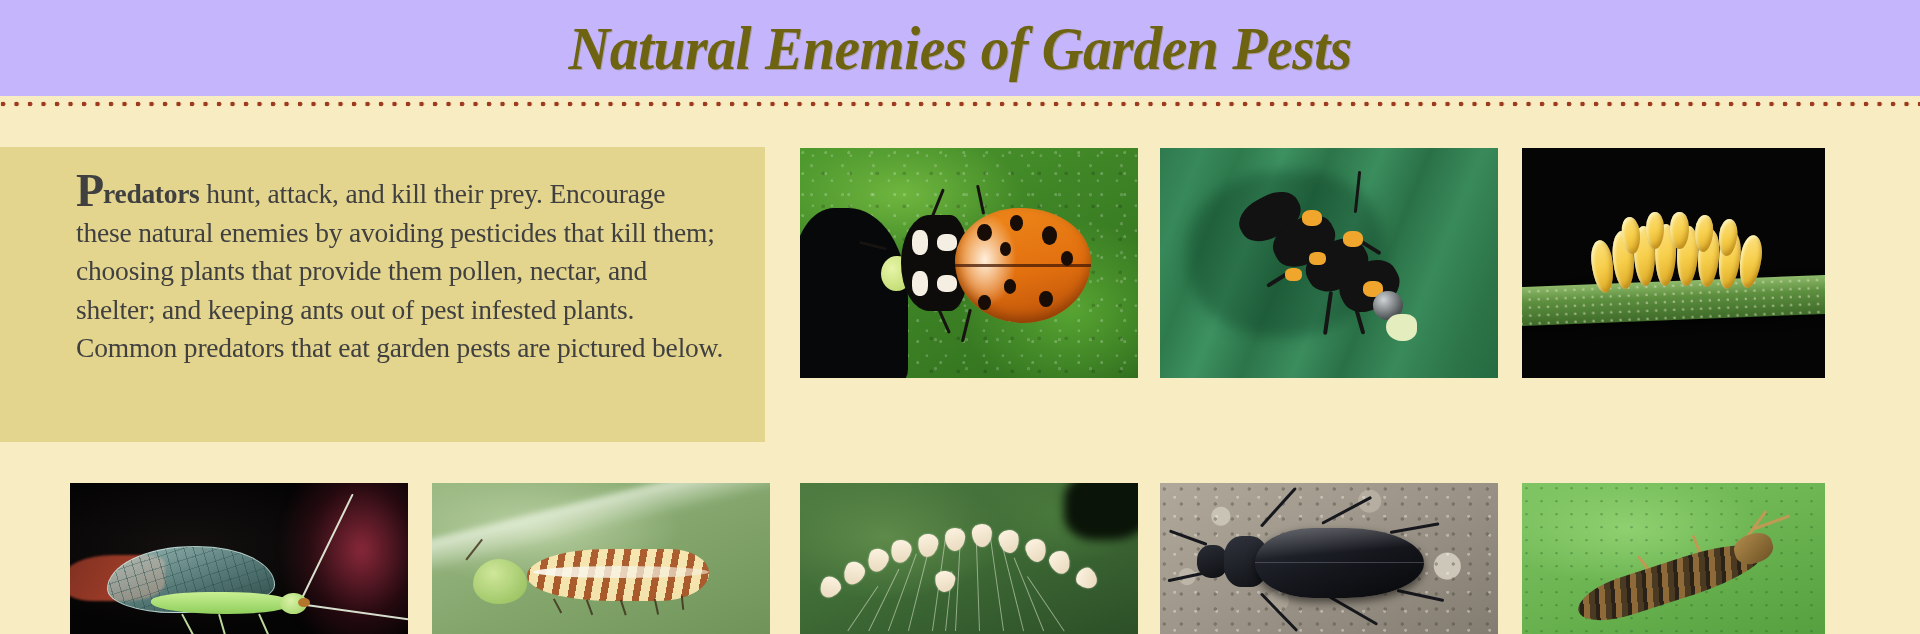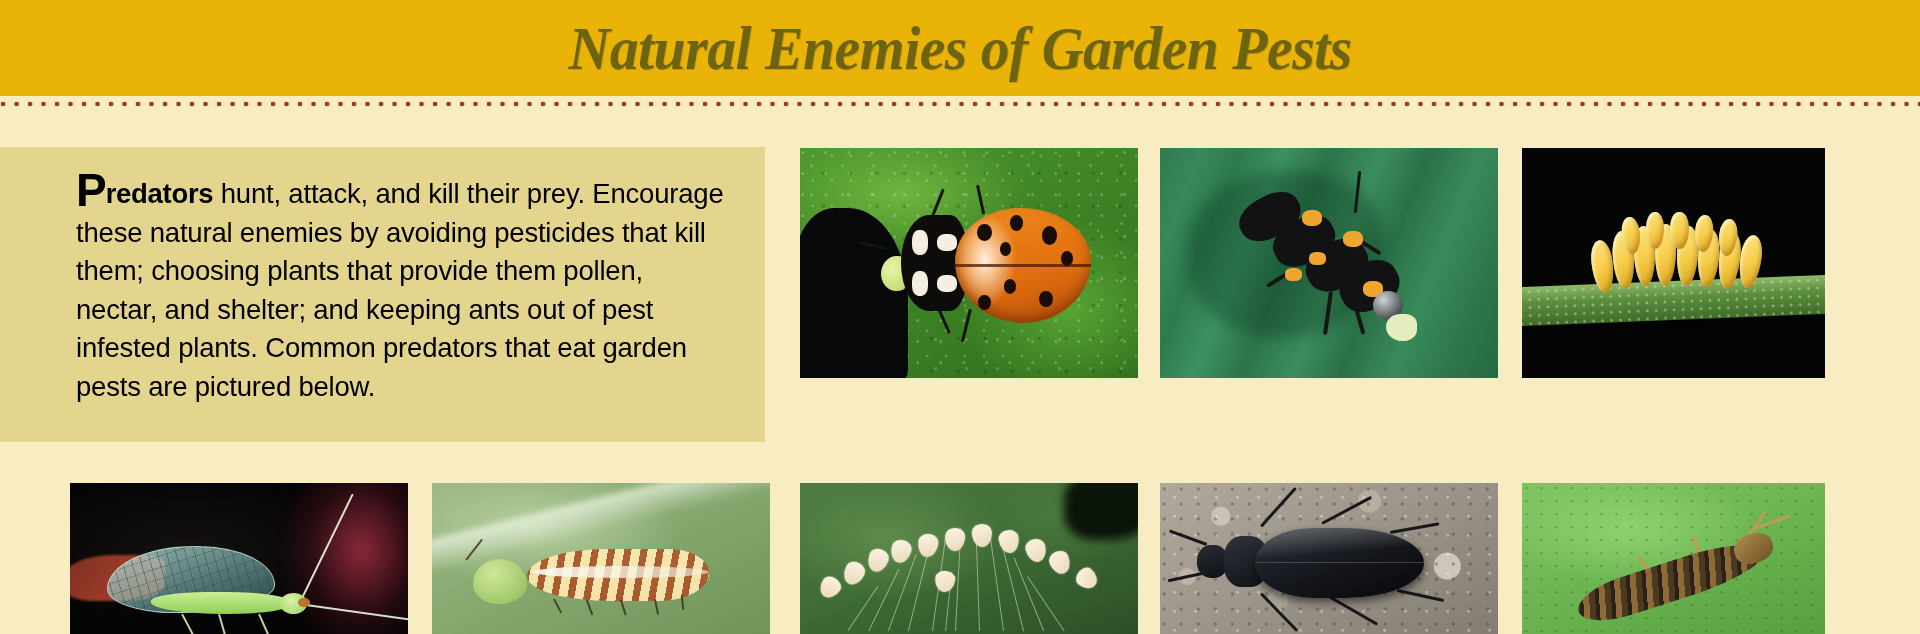--- a/index.html
+++ b/index.html
@@ -8,21 +8,21 @@
     width:1920px;height:634px;overflow:hidden;
     background:#f8ecc2;
     font-family:"Liberation Sans", sans-serif;
     position:relative;
   }
 
   
   .header{
     height:96px;
     display:flex;align-items:center;justify-content:center;
-    background:#eab308;
+    background:#c4b5fd;
   }
   .page-title{
     font-family:"Liberation Serif", serif;
     font-style:italic;font-weight:bold;
     font-size:62px;
     letter-spacing:-0.5px;
     color:#6d6310;
     transform:scaleX(0.93);
     white-space:nowrap;
     text-shadow:1px 1px 0 rgba(120,108,20,.35);
@@ -38,24 +38,24 @@
   .sheet{position:absolute;top:110px;left:0;width:1920px;height:524px;}
 
   
   .predators-panel{
     position:absolute;left:0;top:37px;width:765px;height:295px;
     background:#e3d48e;
     box-sizing:border-box;
     padding:28px 40px 0 76px;
   }
   .predators-copy{
-    font-family:Liberation Sans, sans-serif;
+    font-family:Liberation Serif, serif;
     font-size:27.5px;
     line-height:38.5px;
-    color:#000000;
+    color:#404040;
     margin:0;
     letter-spacing:-0.2px;
   }
   .dropcap{
     font-weight:bold;
     font-size:46px;
     line-height:0;
     vertical-align:-3px;
     letter-spacing:-1px;
   }

